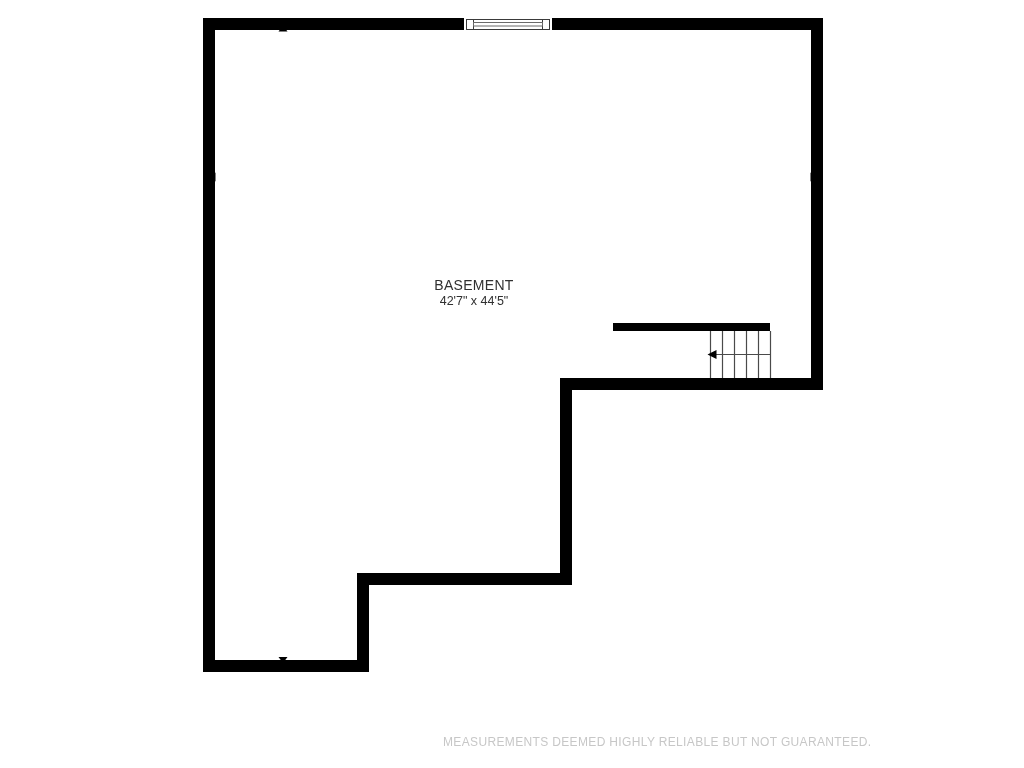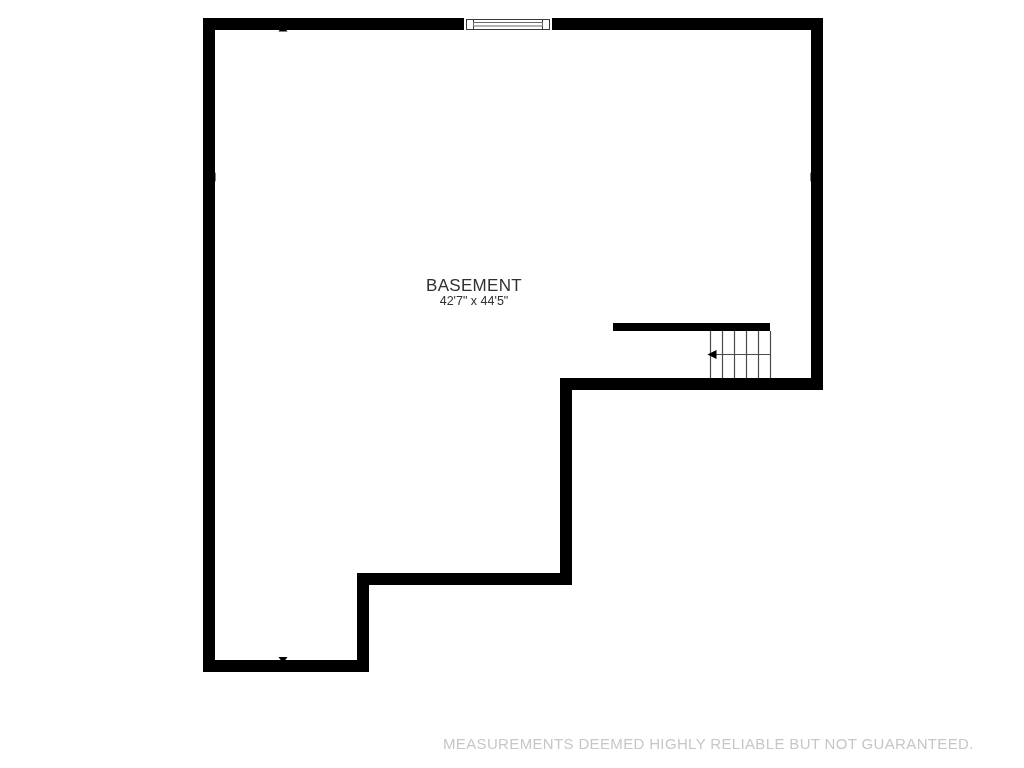--- a/index.html
+++ b/index.html
@@ -31,34 +31,34 @@
   .dir-line { stroke: var(--stair-color, #4a4a4a); stroke-width: 1.2; }
   .dir-arrow, .measure-arrow { fill: var(--wall-color, #000000); }
 
   .room-label {
     position: absolute;
     left: 354px; top: 278px; width: 240px;
     text-align: center;
     color: var(--label-color, #303030);
   }
   .room-label .room-name {
-    font-size: 17px;
+    font-size: 14px;
     line-height: 15px;
     letter-spacing: 0.3px;
   }
   .room-label .room-dims {
     font-size: 12.5px;
     line-height: 15px;
     margin-top: 1px;
   }
   .disclaimer {
     position: absolute;
     left: 443px; top: 735px; width: 300px;
     text-align: center;
-    font-size: 15px;
+    font-size: 12px;
     letter-spacing: 0.35px;
     color: var(--disclaimer-color, #c7c7c7);
     white-space: nowrap;
   }
 </style>
 </head>
 <body>
 
 <div class="canvas">
 

